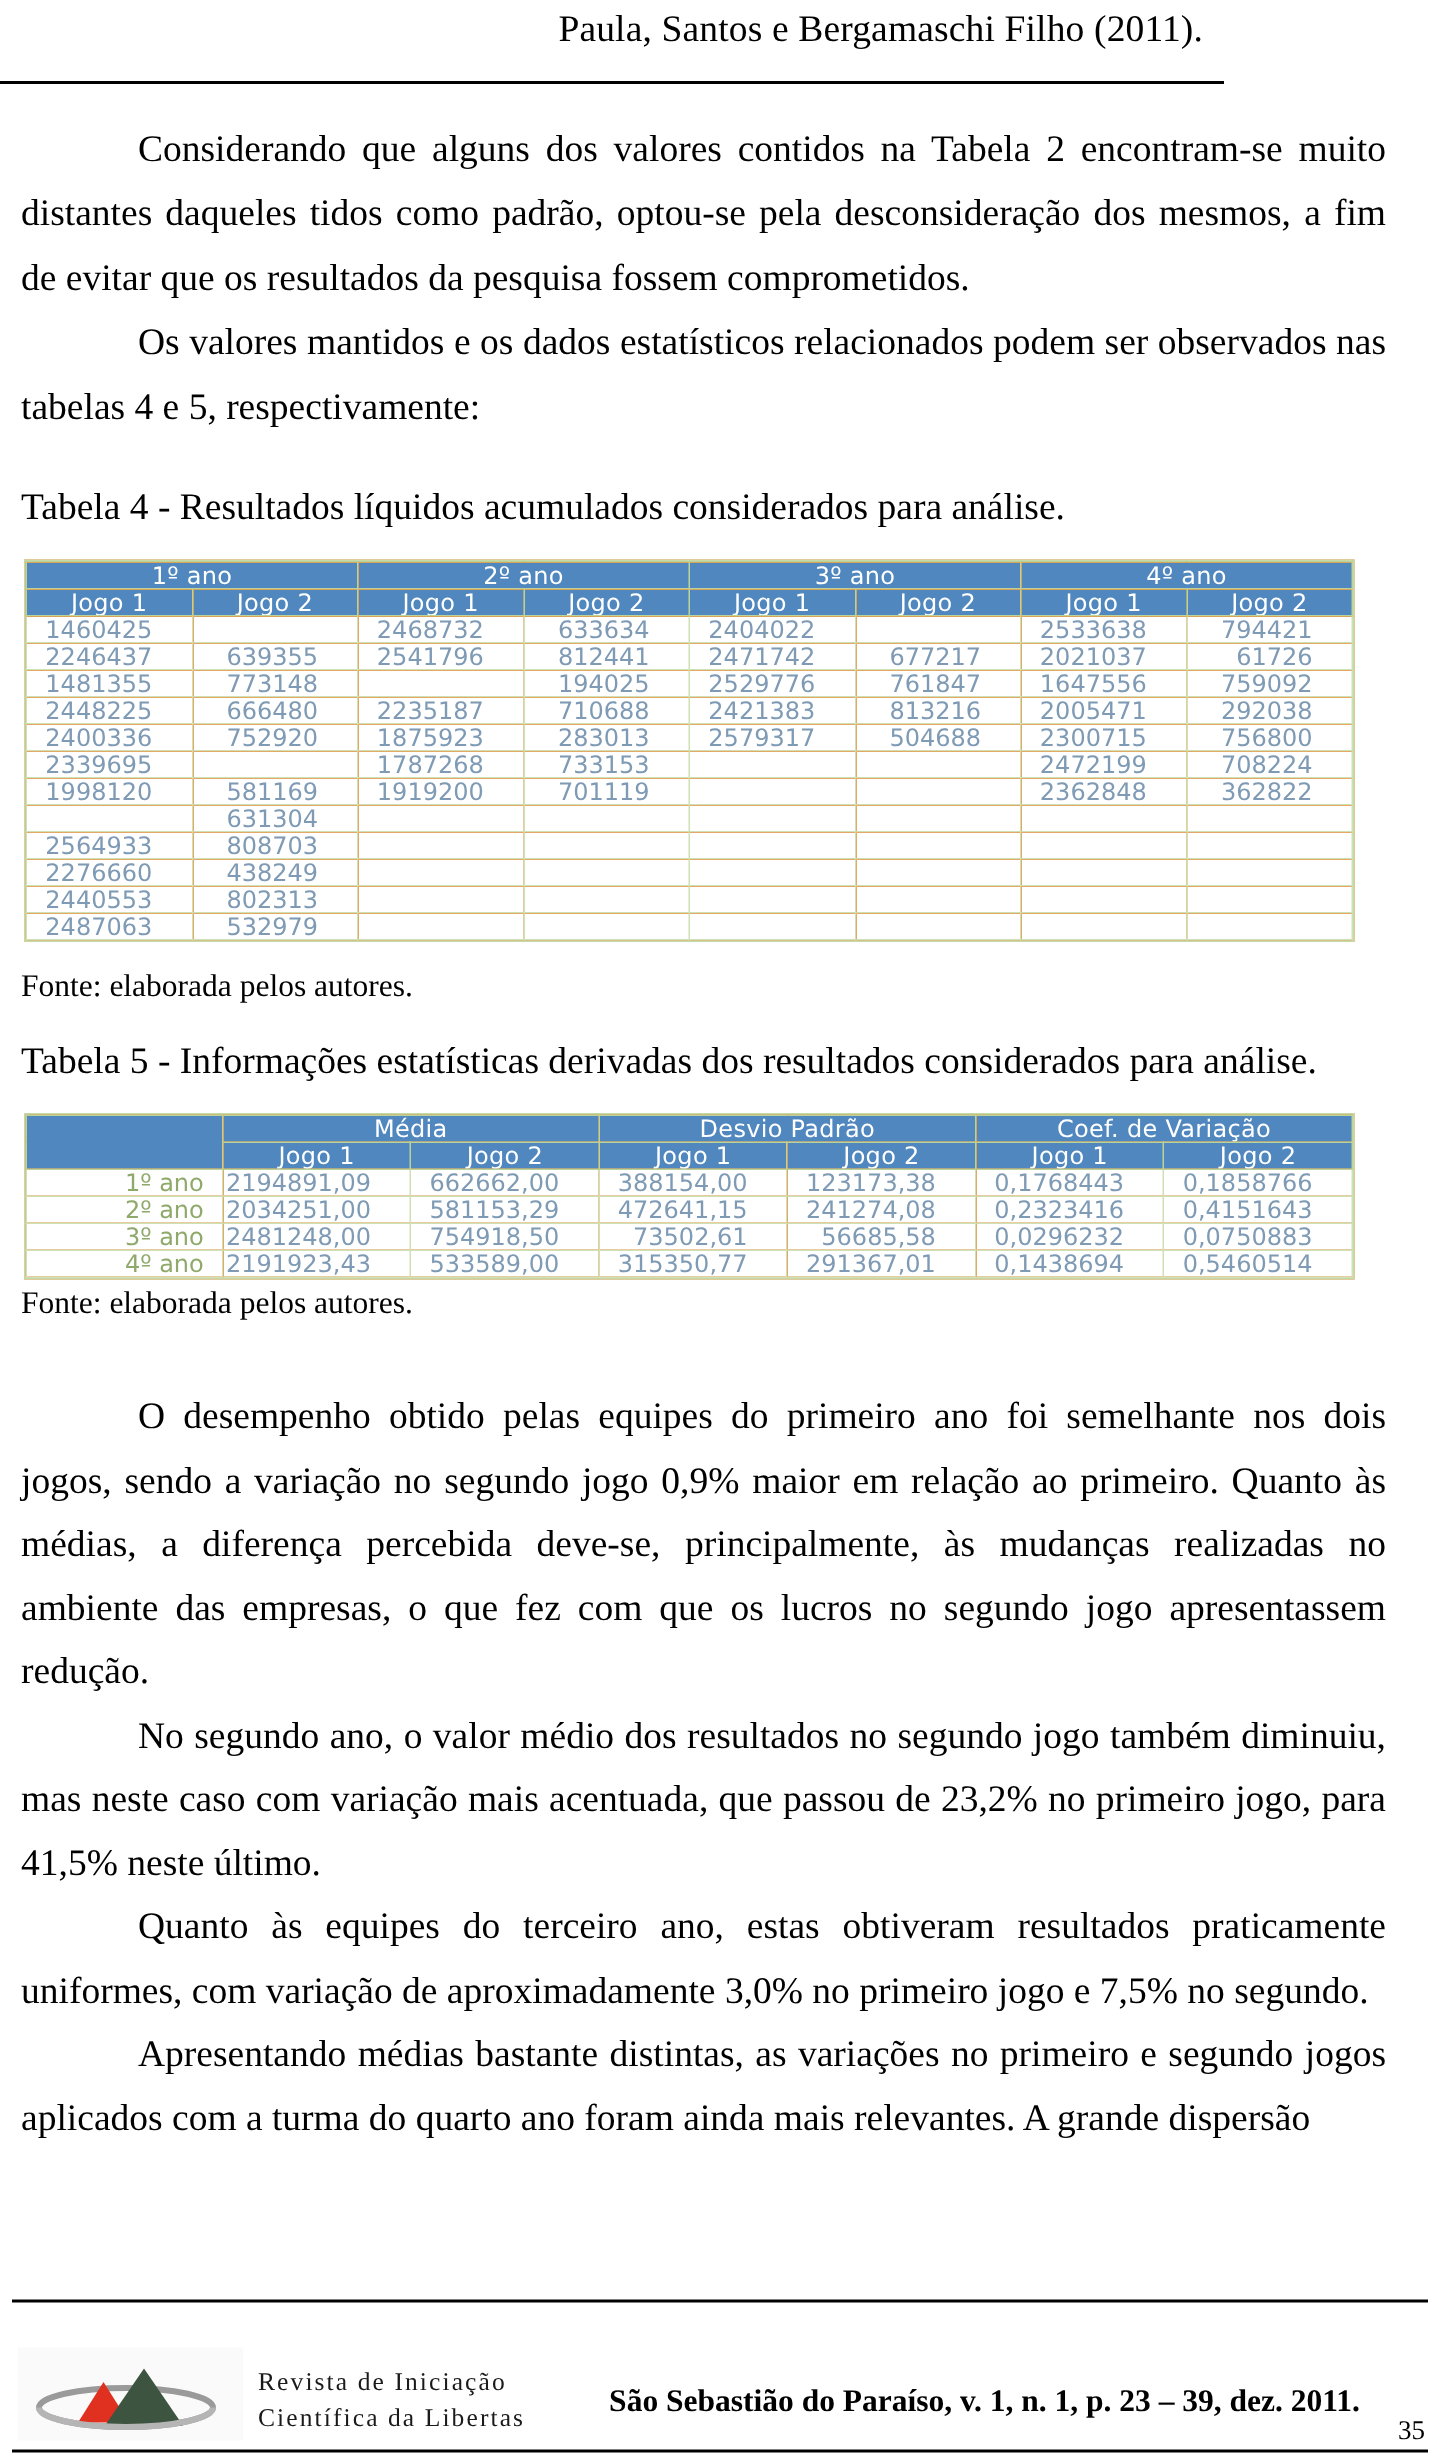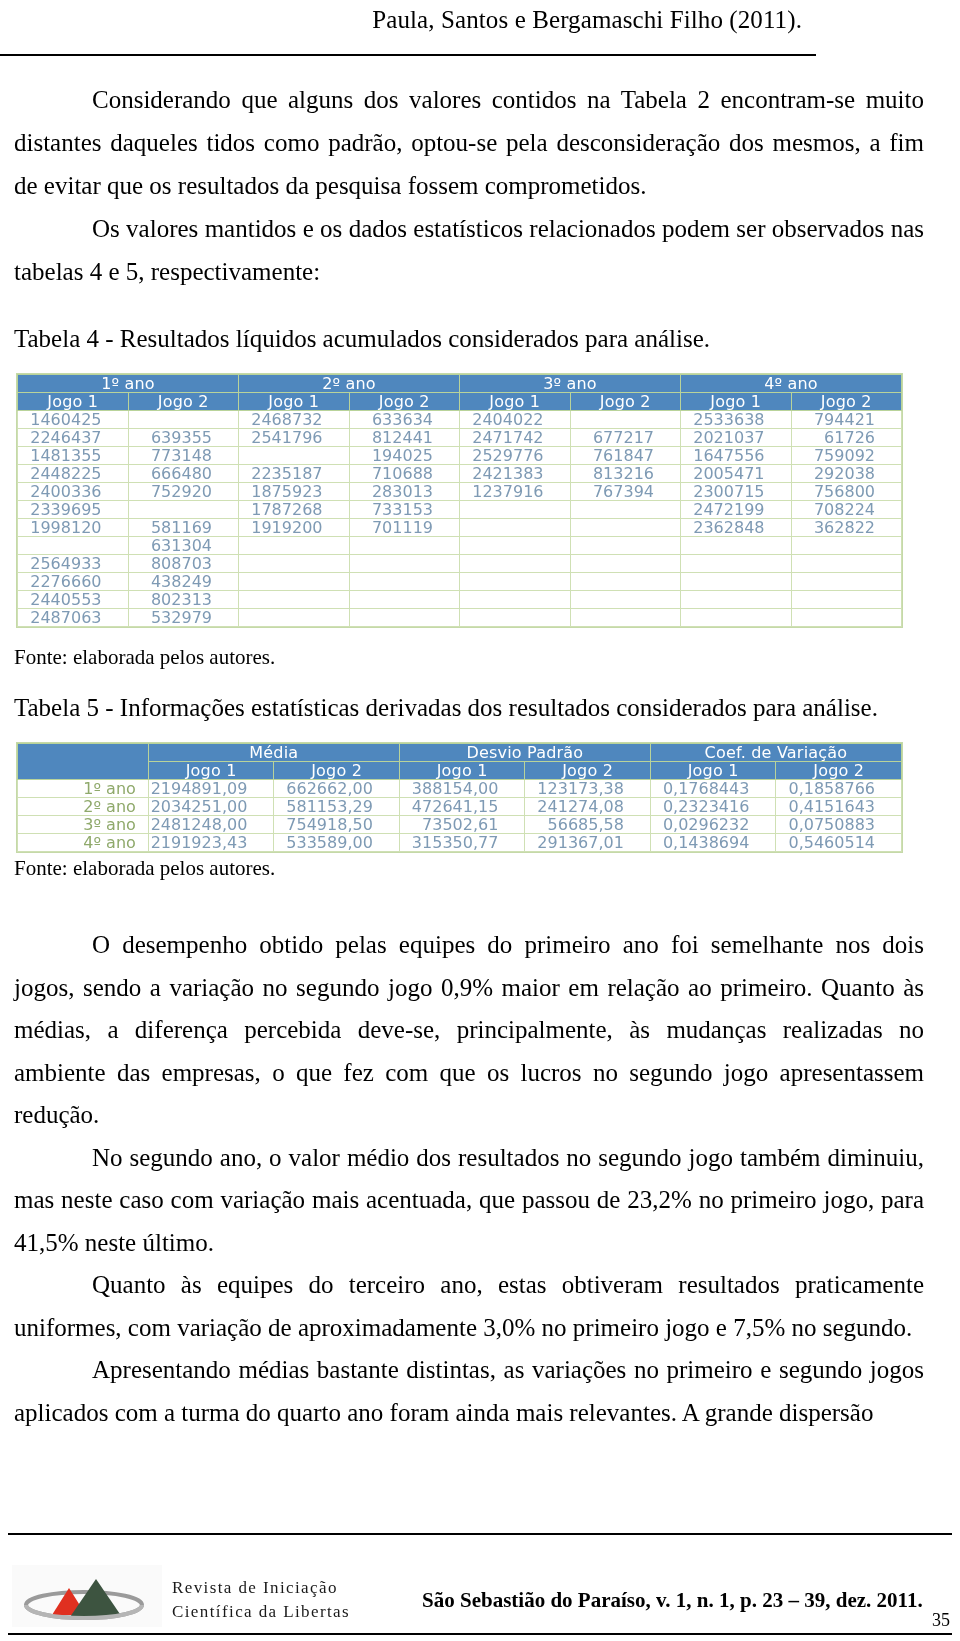--- a/index.html
+++ b/index.html
@@ -162,21 +162,21 @@
   .journal-name {
     margin-left: 10px;
     font-family: "Liberation Serif", serif;
     font-size: 17px;
     line-height: 1.45;
     letter-spacing: 1.4px;
     color: #1a1a1a;
     padding-bottom: 2px;
   }
   .issue-line {
-    margin-left: 72px;
+    margin-left: 56px;
     font-family: "Liberation Serif", serif;
     font-weight: bold;
     font-size: 21px;
     color: #000;
     padding-bottom: 14px;
     white-space: nowrap;
   }
   .page-num {
     position: absolute;
     right: 10px;
@@ -274,22 +274,22 @@
             <td class="num">2421383</td>
             <td class="num">813216</td>
             <td class="num">2005471</td>
             <td class="num">292038</td>
           </tr>
           <tr>
             <td class="num">2400336</td>
             <td class="num">752920</td>
             <td class="num">1875923</td>
             <td class="num">283013</td>
-            <td class="num">1237916</td>
-            <td class="num">767394</td>
+            <td class="num">2579317</td>
+            <td class="num">504688</td>
             <td class="num">2300715</td>
             <td class="num">756800</td>
           </tr>
           <tr>
             <td class="num">2339695</td>
             <td class="num empty"></td>
             <td class="num">1787268</td>
             <td class="num">733153</td>
             <td class="num empty"></td>
             <td class="num empty"></td>

